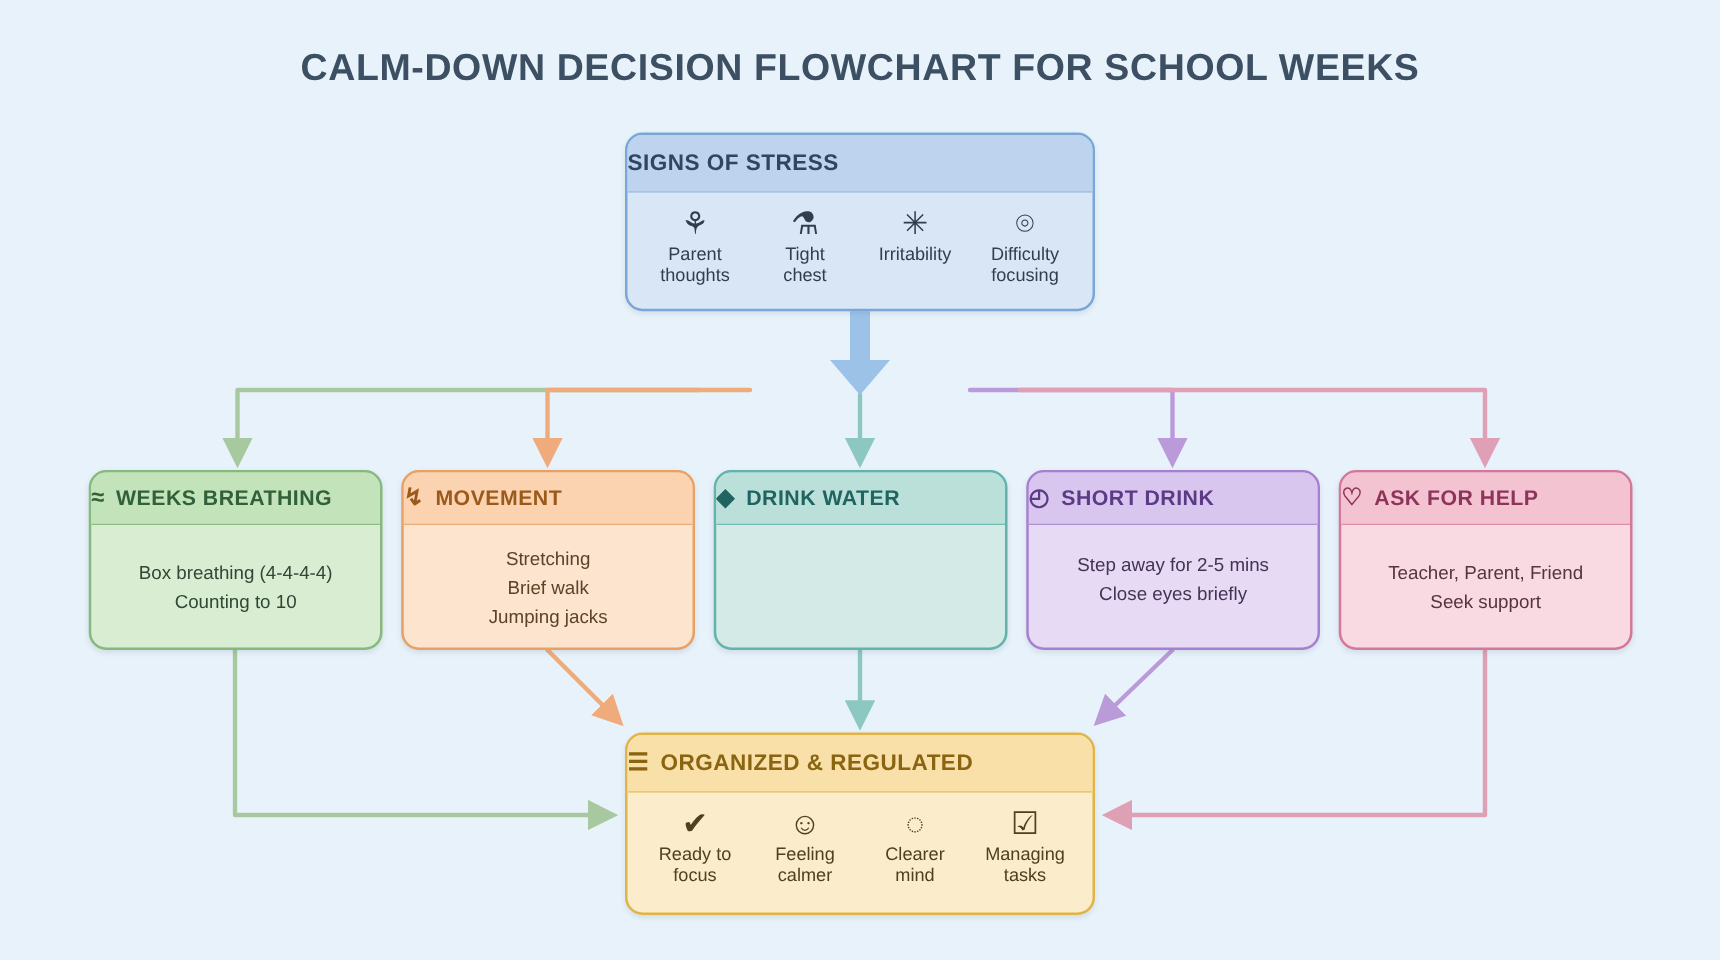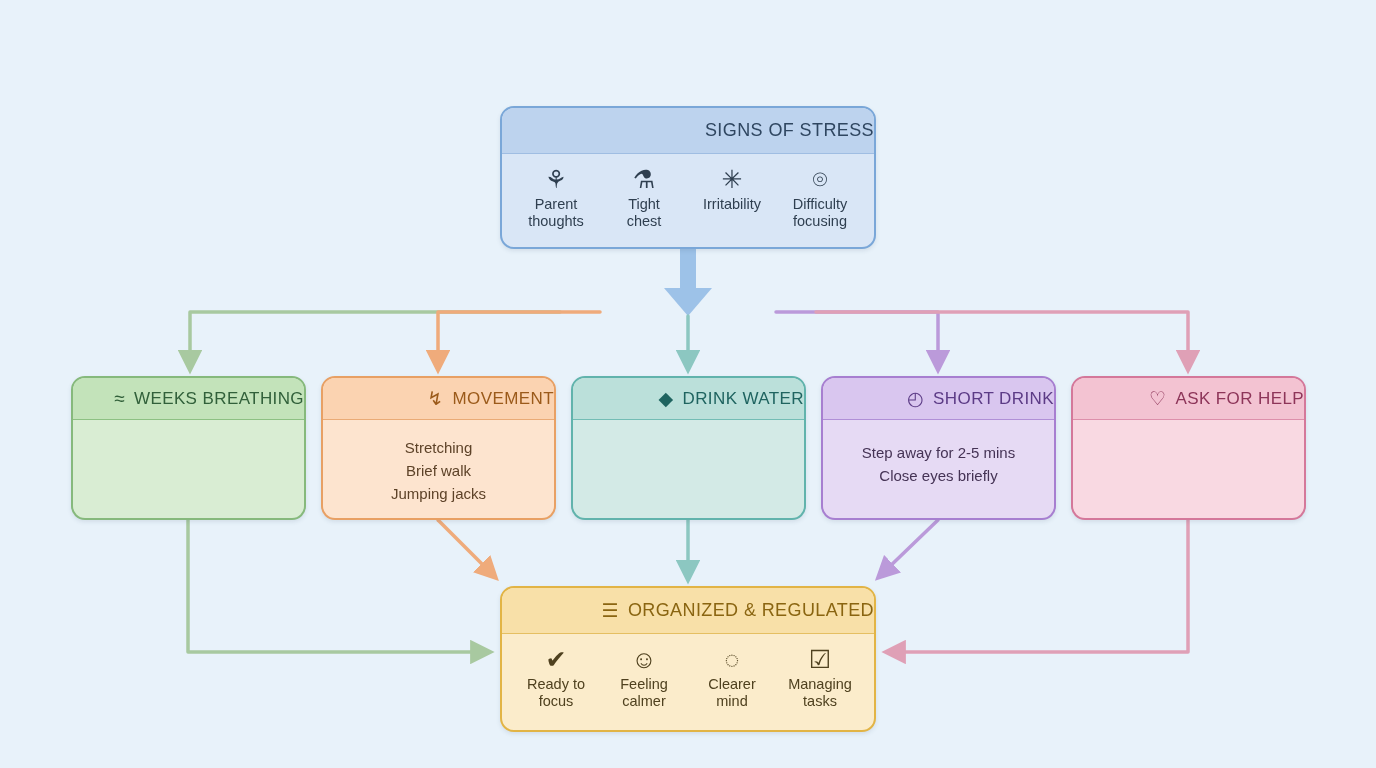--- a/index.html
+++ b/index.html
@@ -43,24 +43,24 @@
   .node {
     position: absolute;
     border-radius: 14px;
     box-sizing: border-box;
     overflow: hidden;
   }
 
   .node-header {
     display: flex;
     align-items: center;
-    justify-content: flex-end;
+    justify-content: flex-start;
     gap: 9px;
     font-size: 17px;
-    font-weight: normal;
+    font-weight: bold;
     letter-spacing: 0.4px;
     box-sizing: border-box;
     height: 42px;
   }
 
   .node-body {
     display: flex;
     flex-direction: column;
     align-items: center;
     justify-content: center;
@@ -192,20 +192,21 @@
     font-size: 19px;
     line-height: 19px;
     display: inline-block;
   }
 </style>
 </head>
 <body>
 
 <div id="canvas">
 
+  <div class="title">CALM-DOWN DECISION FLOWCHART FOR SCHOOL WEEKS</div>
 
   <svg id="arrows" viewBox="0 0 1376 768">
     <defs>
       <marker id="ah-blue" markerWidth="7" markerHeight="7" refX="3.4" refY="3.5" orient="auto">
         <path d="M0,0 L7,3.5 L0,7 z" fill="#9dc2e8"></path>
       </marker>
       <marker id="ah-green" markerWidth="7" markerHeight="7" refX="3.4" refY="3.5" orient="auto">
         <path d="M0,0 L7,3.5 L0,7 z" fill="#a8c9a0"></path>
       </marker>
       <marker id="ah-orange" markerWidth="7" markerHeight="7" refX="3.4" refY="3.5" orient="auto">
@@ -271,20 +272,24 @@
         <span>focusing</span>
       </div>
     </div>
   </div>
 
   <div class="node" id="node-breathing">
     <div class="node-header">
       <span class="hdr-icon">≈</span>
       <span>WEEKS BREATHING</span>
     </div>
+    <div class="node-body">
+      <div>Box breathing (4-4-4-4)</div>
+      <div>Counting to 10</div>
+    </div>
   </div>
 
   <div class="node" id="node-movement">
     <div class="node-header">
       <span class="hdr-icon">↯</span>
       <span>MOVEMENT</span>
     </div>
     <div class="node-body">
       <div>Stretching</div>
       <div>Brief walk</div>
@@ -308,20 +313,24 @@
       <div>Step away for 2-5 mins</div>
       <div>Close eyes briefly</div>
     </div>
   </div>
 
   <div class="node" id="node-help">
     <div class="node-header">
       <span class="hdr-icon">♡</span>
       <span>ASK FOR HELP</span>
     </div>
+    <div class="node-body">
+      <div>Teacher, Parent, Friend</div>
+      <div>Seek support</div>
+    </div>
   </div>
 
   <div class="node" id="node-outcome">
     <div class="node-header">
       <span class="hdr-icon">☰</span>
       <span>ORGANIZED &amp; REGULATED</span>
     </div>
     <div class="icon-row">
       <div class="icon-item">
         <span class="glyph">✔</span>

